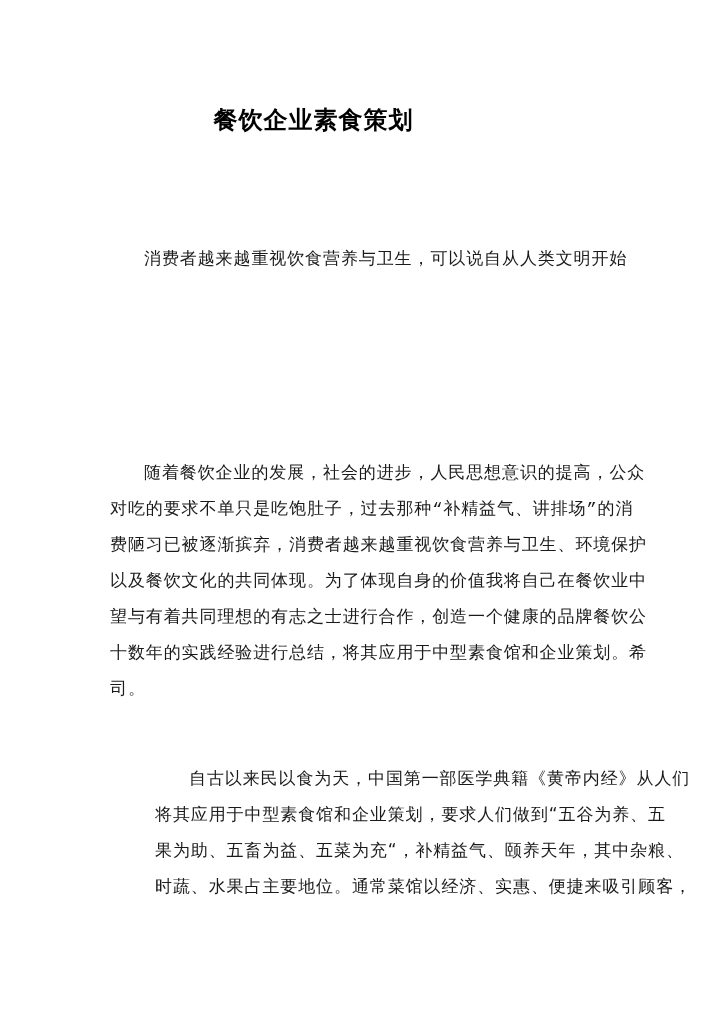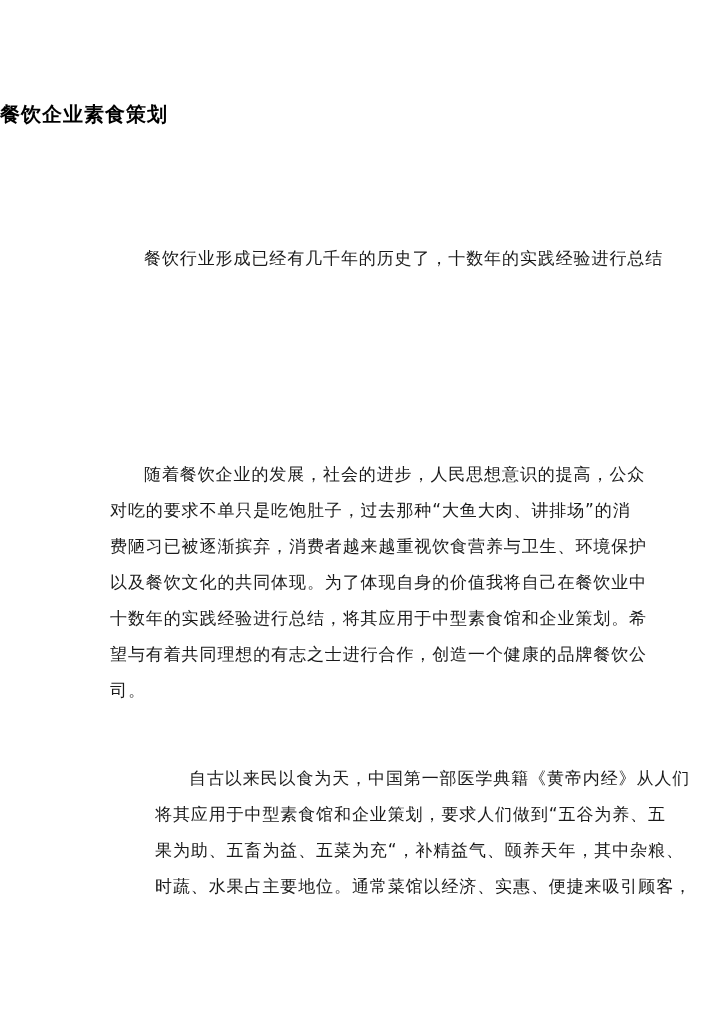--- a/index.html
+++ b/index.html
@@ -1,42 +1,42 @@
 <!DOCTYPE html>
 <html><head>
 <meta charset="utf-8">
 <style>
   html, body { margin:0; padding:0; background:#ffffff; }
   body { width:721px; height:1020px; position:relative; overflow:hidden;
          font-family: "DejaVu Sans", "Liberation Sans", sans-serif; color:#1a1a1a; }
-  .title { position:absolute; top:88px; left:0; width:627px; text-align:left;
+  .title { position:absolute; top:88px; left:0; width:627px; text-align:center;
            font-family: "DejaVu Serif", "Liberation Serif", serif; font-weight:bold;
-           font-size:20px; letter-spacing:1px; color:#000; }
+           font-size:24px; letter-spacing:1px; color:#000; }
   .para { position:absolute; left:110px; width:505px; font-size:17px; line-height:36px;
           text-align:justify; letter-spacing:0.9px; margin:0; }
   .line { display:block; white-space:nowrap; height:36px; text-align-last:justify; text-align:justify; }
   .line.last { text-align-last:left; }
   .indent { padding-left:34px; }
 </style>
 </head>
 <body>
 
 <h1 class="title">餐饮企业素食策划</h1>
 
 <div class="para" style="top:240px;">
-  <span class="line indent">餐饮行业形成已经有几千年的历史了，十数年的实践经验进行总结</span>
+  <span class="line indent">消费者越来越重视饮食营养与卫生，可以说自从人类文明开始</span>
 </div>
 
-<div class="para" style="top:456px;">
+<div class="para" style="top:456px;font-family:Liberation Mono, monospace;">
   <span class="line indent">随着餐饮企业的发展，社会的进步，人民思想意识的提高，公众</span>
-  <span class="line">对吃的要求不单只是吃饱肚子，过去那种“大鱼大肉、讲排场”的消</span>
+  <span class="line">对吃的要求不单只是吃饱肚子，过去那种“补精益气、讲排场”的消</span>
   <span class="line">费陋习已被逐渐摈弃，消费者越来越重视饮食营养与卫生、环境保护</span>
   <span class="line">以及餐饮文化的共同体现。为了体现自身的价值我将自己在餐饮业中</span>
+  <span class="line">望与有着共同理想的有志之士进行合作，创造一个健康的品牌餐饮公</span>
   <span class="line">十数年的实践经验进行总结，将其应用于中型素食馆和企业策划。希</span>
-  <span class="line">望与有着共同理想的有志之士进行合作，创造一个健康的品牌餐饮公</span>
   <span class="line last">司。</span>
 </div>
 
 <div class="para" style="top:760px;margin-left:45px;">
   <span class="line indent">自古以来民以食为天，中国第一部医学典籍《黄帝内经》从人们</span>
   <span class="line">将其应用于中型素食馆和企业策划，要求人们做到“五谷为养、五</span>
   <span class="line">果为助、五畜为益、五菜为充“，补精益气、颐养天年，其中杂粮、</span>
   <span class="line">时蔬、水果占主要地位。通常菜馆以经济、实惠、便捷来吸引顾客，</span>
 </div>
 

